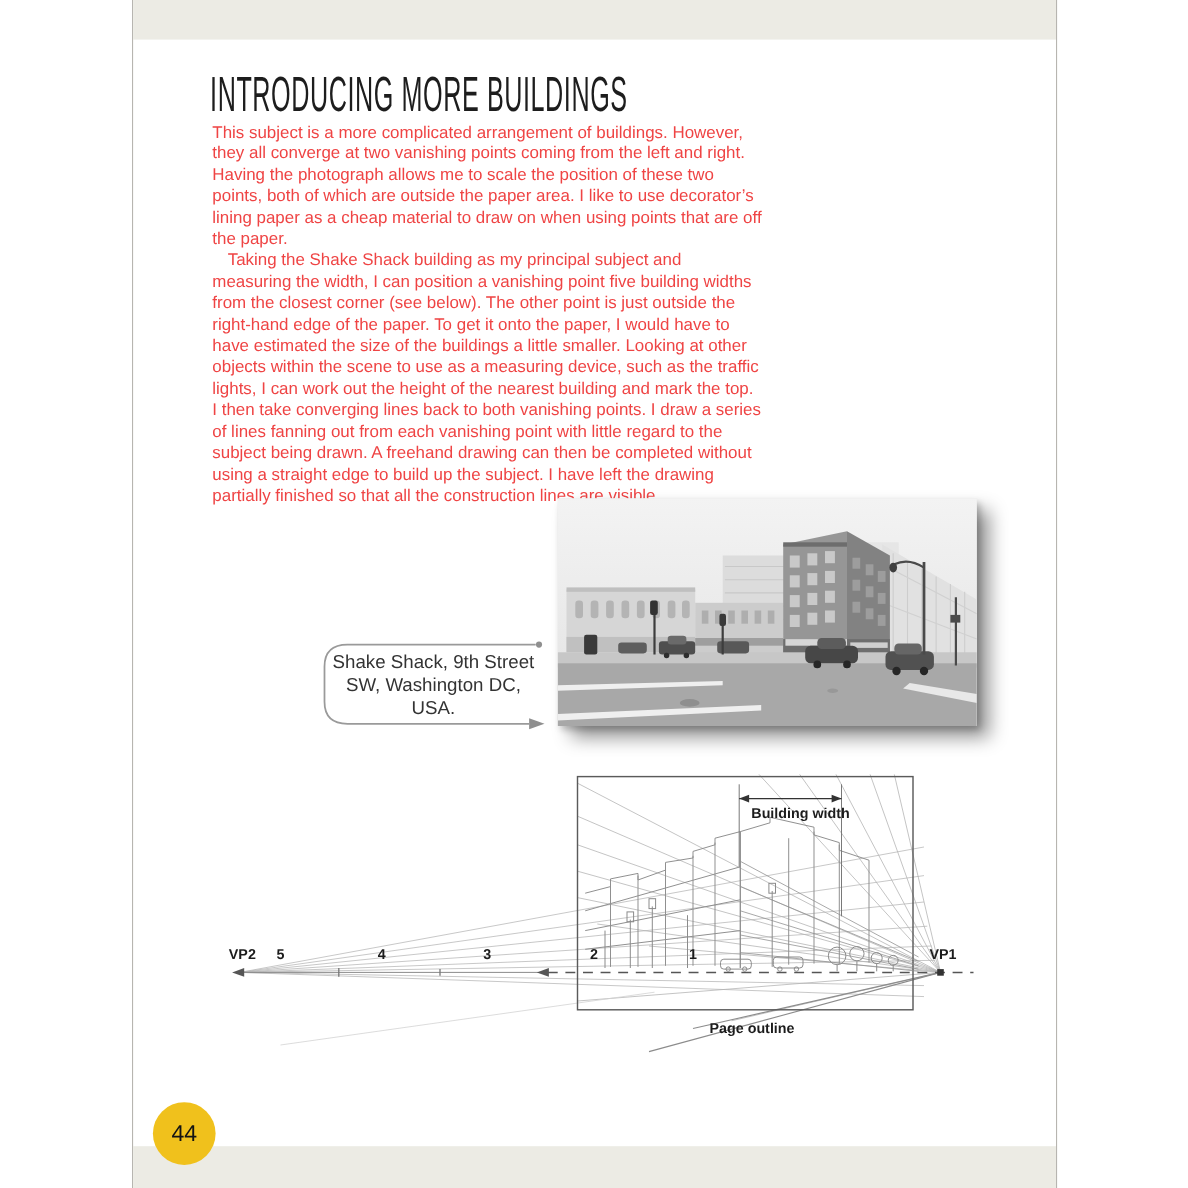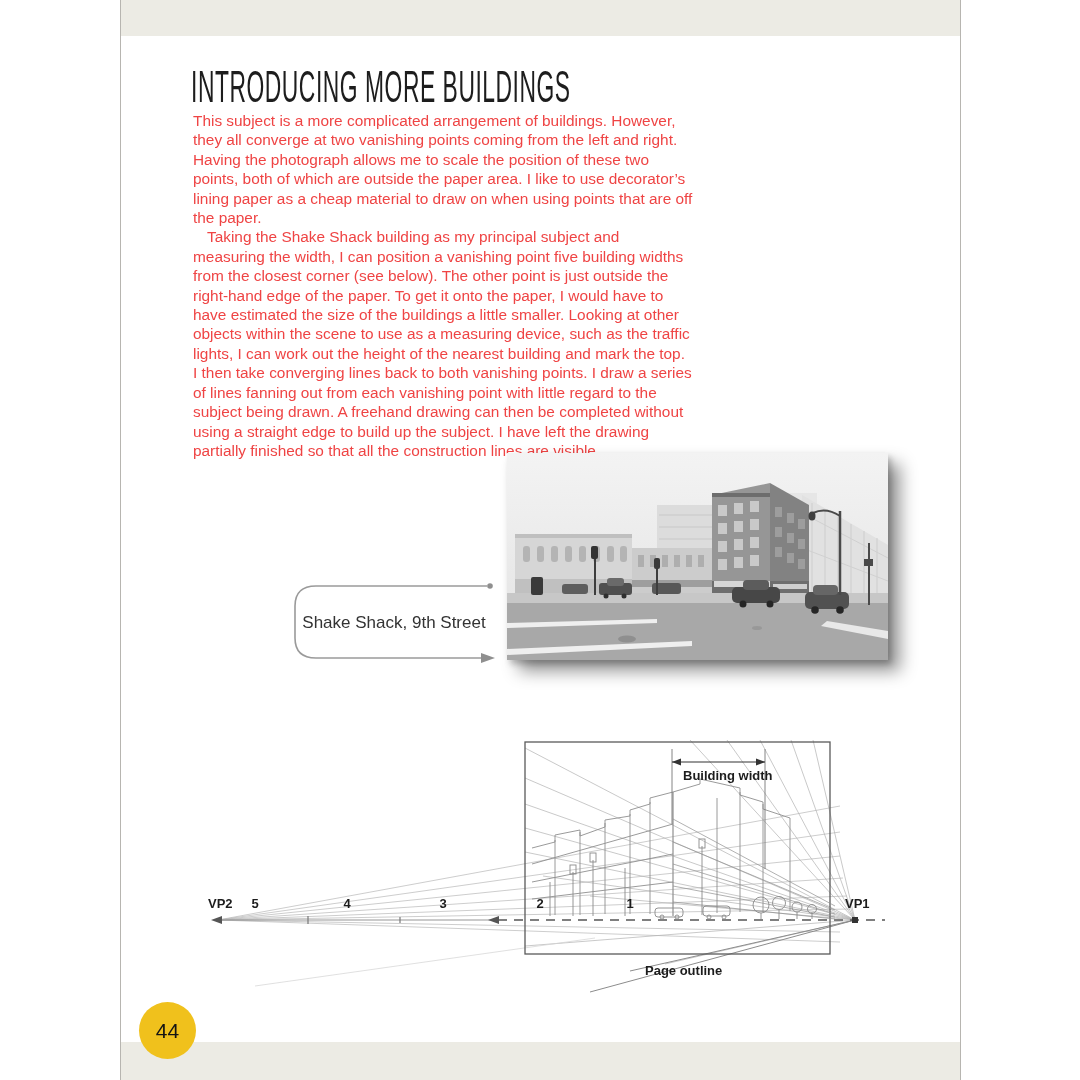--- a/index.html
+++ b/index.html
@@ -22,21 +22,21 @@
   .body-text p{margin:0;}
   .body-text p.indent{text-indent:14px;}
   .photo{position:absolute;left:507px;top:453px;width:381px;height:207px;background:#ececec;
          box-shadow:12px 11px 16px rgba(0,0,0,0.42), 3px 4px 6px rgba(0,0,0,0.22);}
   .photo svg{display:block;}
   .caption{position:absolute;left:288px;top:580px;width:212px;height:84px;}
   .caption svg{position:absolute;left:0;top:0;}
   .caption .cap-text{position:absolute;left:10px;top:0;width:192px;height:84px;display:flex;
                      flex-direction:column;align-items:center;justify-content:center;
                      font-size:17px;line-height:21px;color:#333;text-align:center;}
-  .diagram{position:absolute;left:195px;top:724px;width:700px;height:300px;}
+  .diagram{position:absolute;left:195px;top:688px;width:700px;height:300px;}
   .dlabel{font-family:"Liberation Sans",sans-serif;font-weight:bold;font-size:13px;fill:#1c1c1c;}
 </style>
 </head>
 <body>
 
 <div class="canvas">
 
   <div class="vline left"></div>
   <div class="vline right"></div>
   <div class="cream top"></div>
@@ -193,20 +193,21 @@
   </div>
 
   <div class="caption">
     <svg width="212" height="84" viewBox="0 0 212 84">
       <path d="M 199,6 L 28,6 Q 7,6 7,26 L 7,58 Q 7,78 28,78 L 193,78" fill="none" stroke="#9a9a9a" stroke-width="1.6"></path>
       <circle cx="202" cy="6" r="2.8" fill="#8f8f8f"></circle>
       <polygon points="193,73 207,78 193,83" fill="#8f8f8f"></polygon>
     </svg>
     <div class="cap-text">
       <span>Shake Shack, 9th Street</span>
+      <span>SW, Washington DC, USA.</span>
     </div>
   </div>
 
   <div class="diagram">
     <svg width="700" height="300" viewBox="0 0 700 300">
 
       <g stroke="#b8b8b8" stroke-width="0.7">
         <line x1="23" y1="196" x2="645" y2="82"></line>
         <line x1="23" y1="196" x2="645" y2="108"></line>
         <line x1="23" y1="196" x2="645" y2="132"></line>

